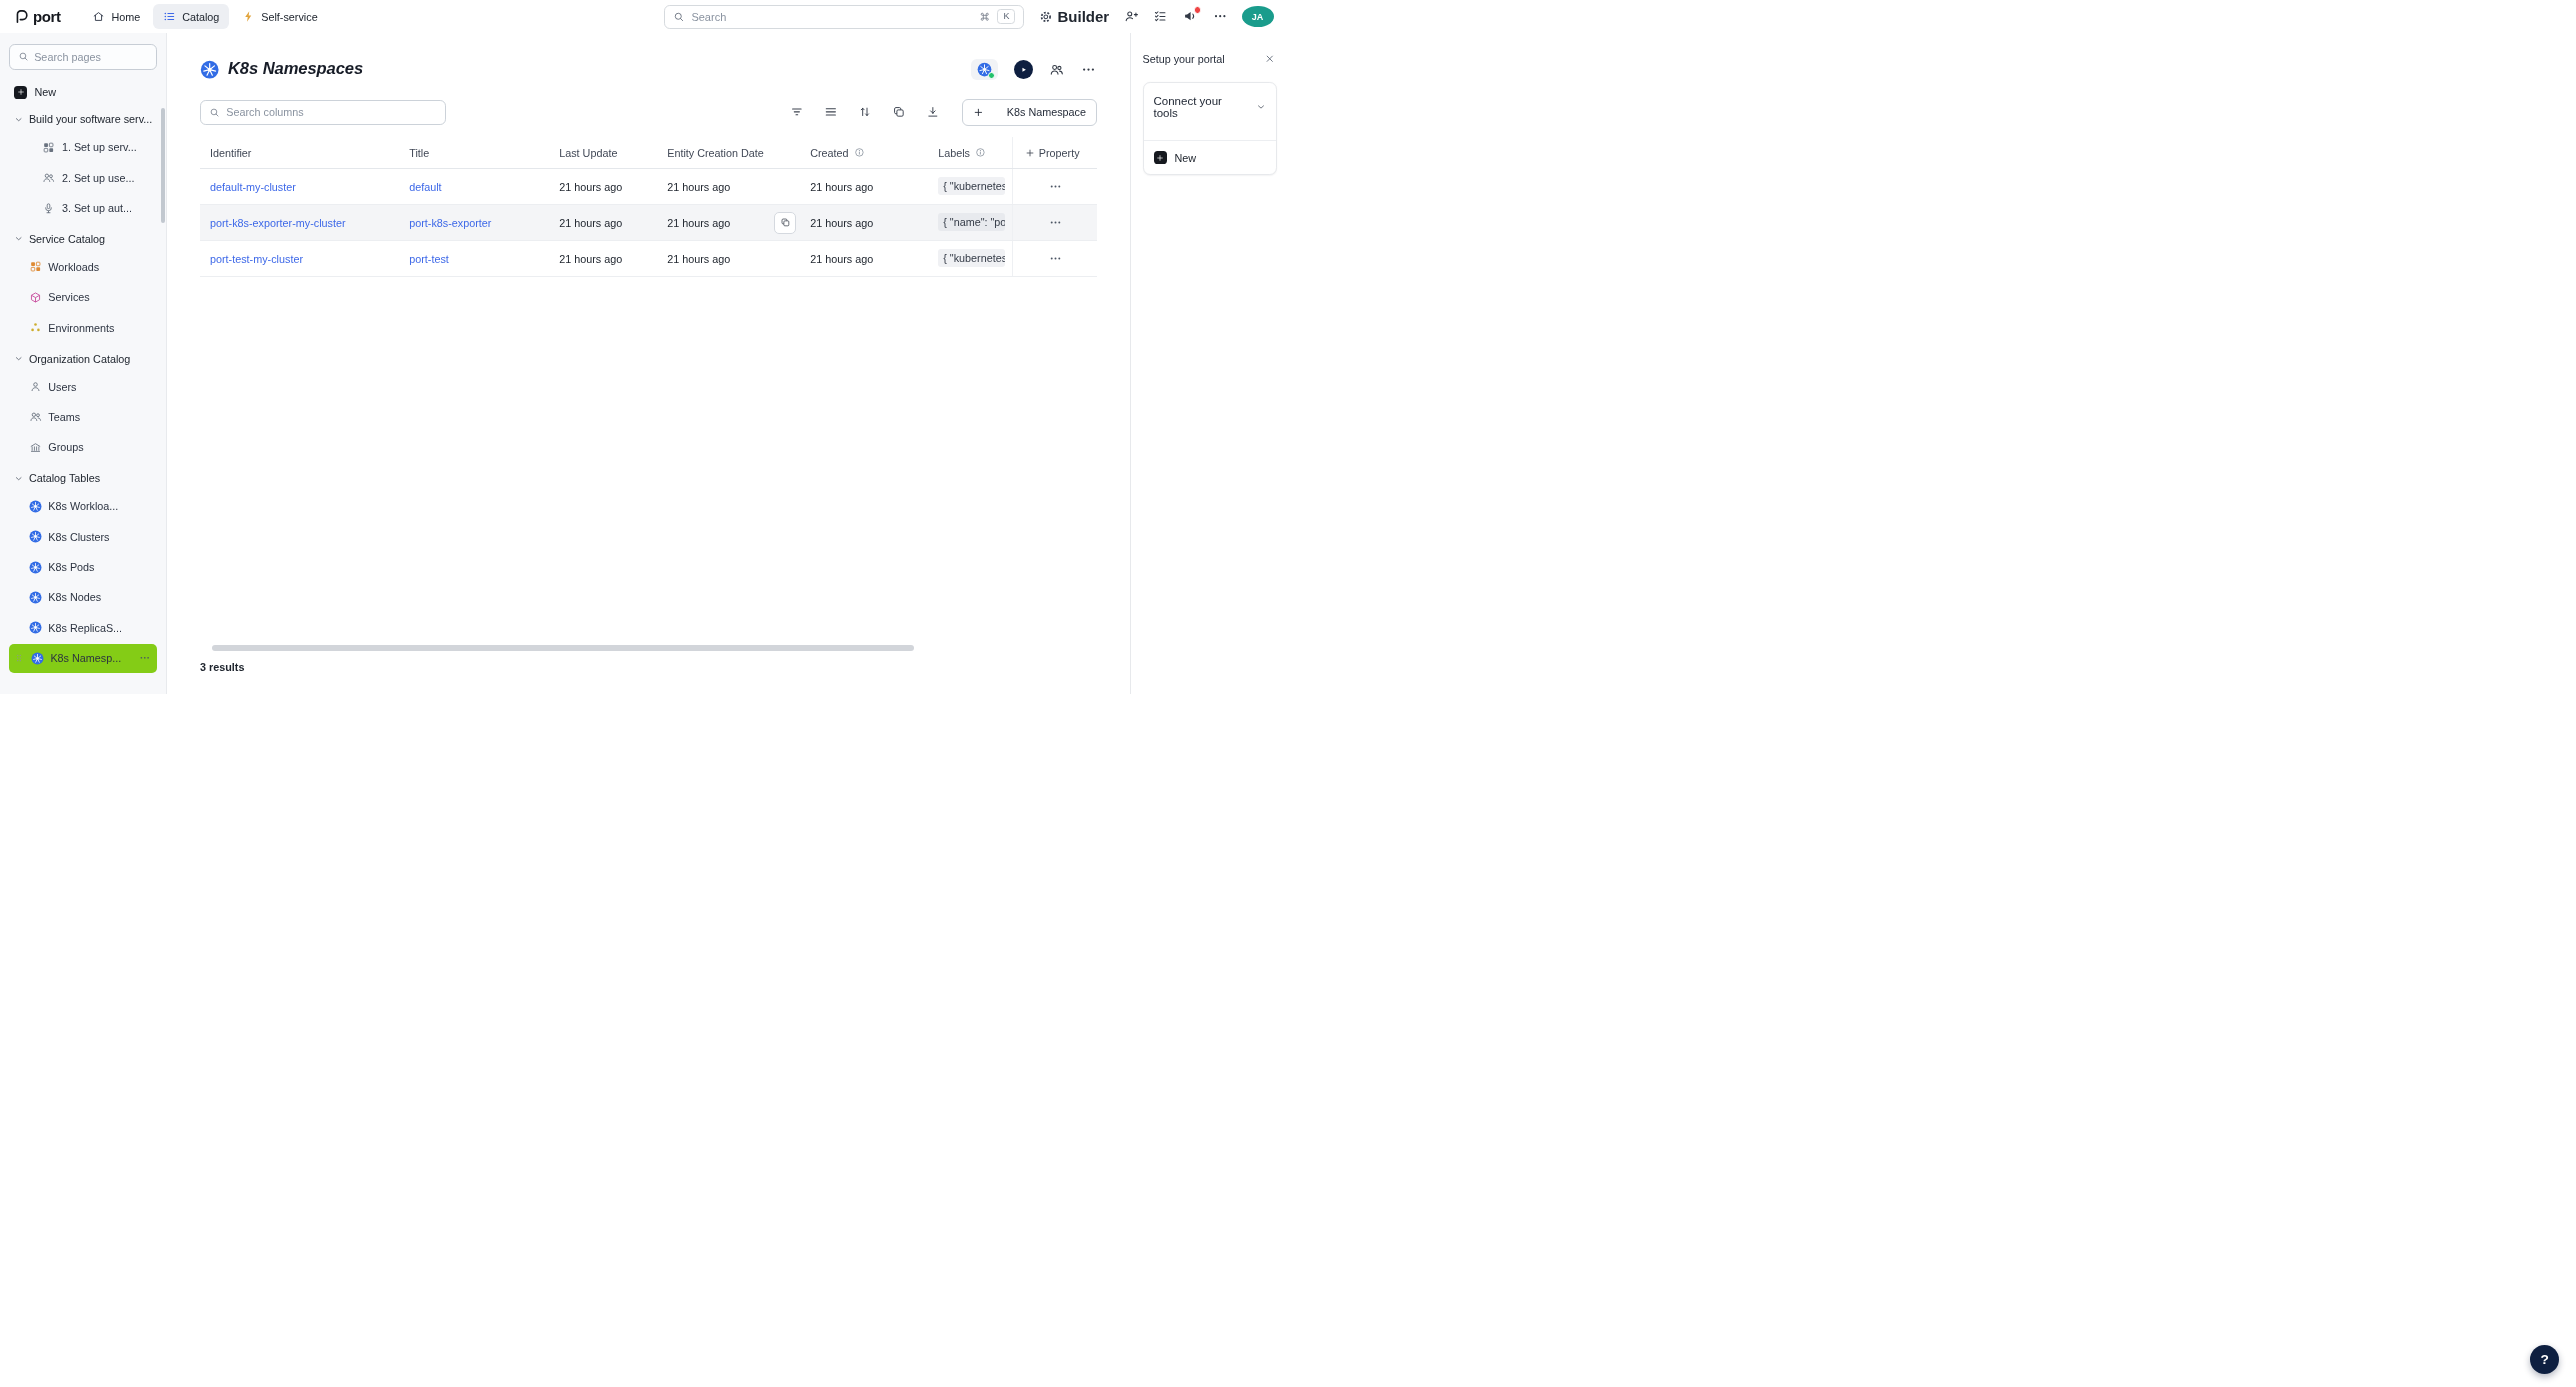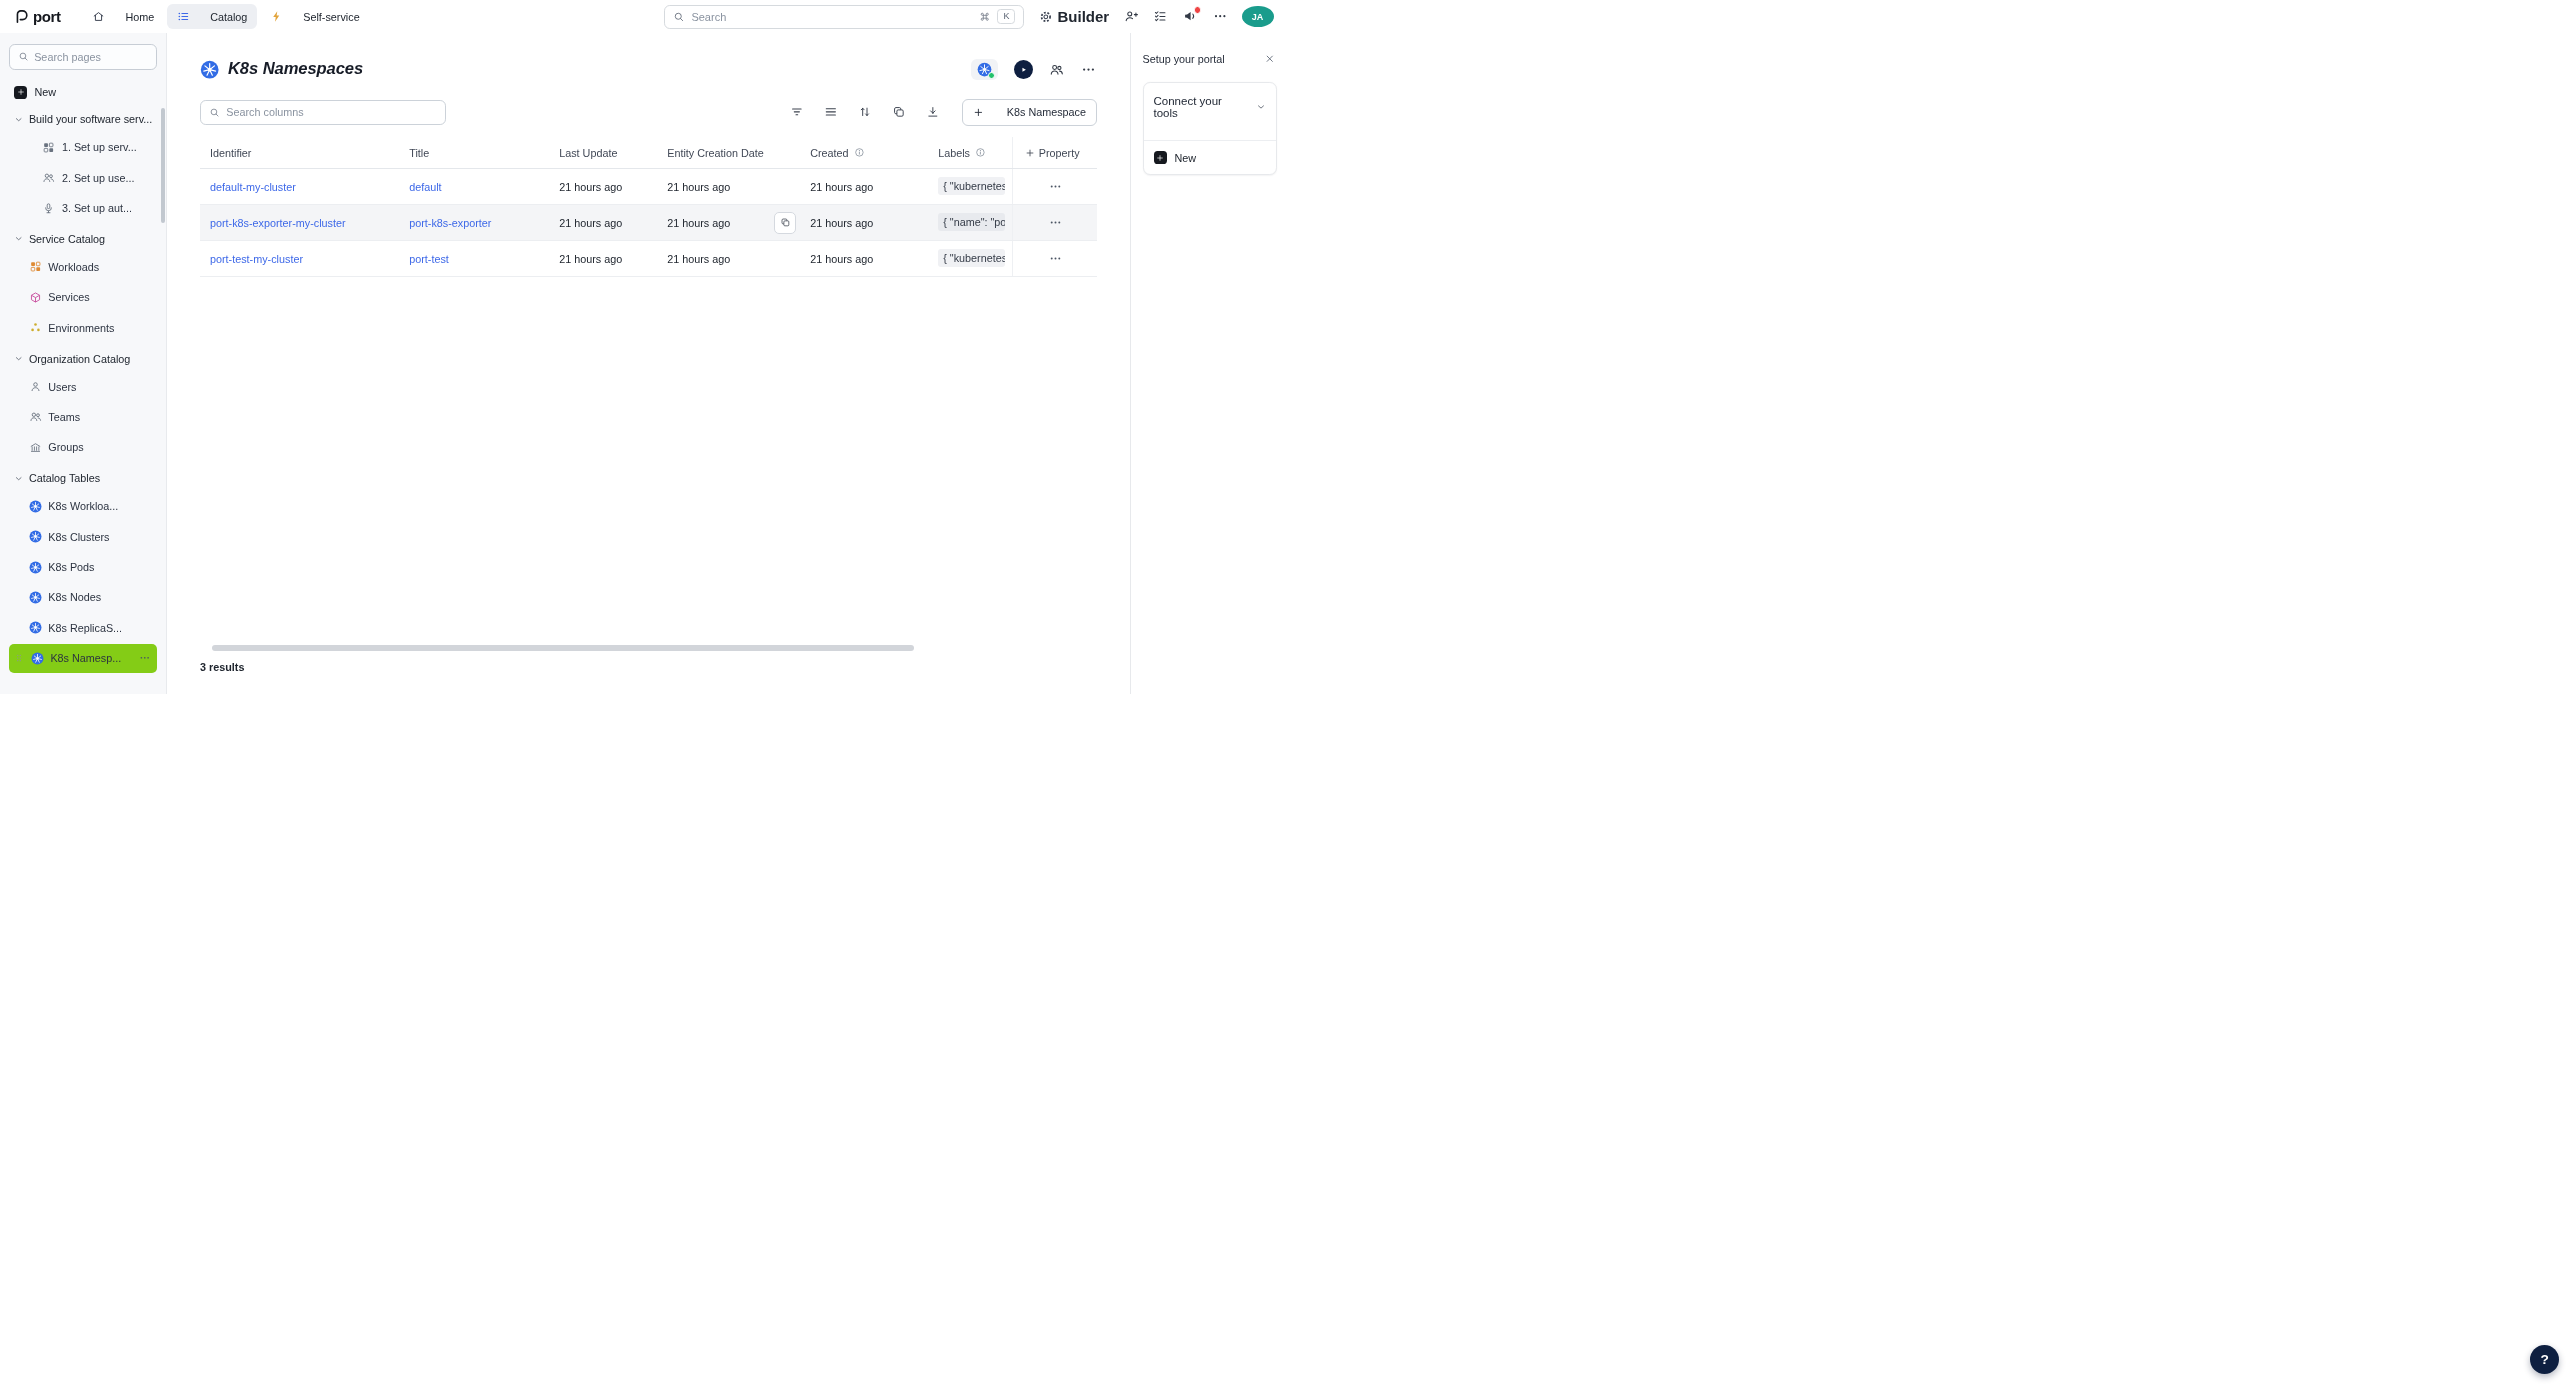--- a/index.html
+++ b/index.html
@@ -11,21 +11,21 @@
   }
   .ic { display:block; flex:none; }
   button { font-family:inherit; cursor:pointer; background:none; border:none; color:inherit; }
   input { font-family:inherit; }
 
   
   .navbar { height:33px; display:flex; align-items:center; padding:0 14.4px; gap:2.9px; background:#fff; }
   .logo { display:flex; align-items:center; gap:3.6px; margin-right:19px; cursor:pointer; }
   .logo-mark { width:15px; height:15px; color:#15181e; }
   .logo-text { font-size:15px; font-weight:700; letter-spacing:-0.4px; color:#15181e; }
-  .nav-item { display:flex; align-items:center; gap:20px; font-size:10.8px; color:#20262f;
+  .nav-item { display:flex; align-items:center; gap:6px; font-size:10.8px; color:#20262f;
     padding:5.8px 10px; border-radius:5.8px; cursor:pointer; }
   .nav-item .ic { width:13px; height:13px; color:#3a4150; }
   .nav-item.active { background:#edeff3; }
   .nav-item.active .ic { color:#3D68E8; }
   .bolt-ic { color:#E2A43C !important; }
   .nav-search { margin-left:auto; margin-right:11.5px; width:360px; height:24px; border:0.7px solid #d6dade;
     border-radius:5.8px; display:flex; align-items:center; gap:6.5px; padding:0 8px; background:#fff; }
   .nav-search .ic { width:11.5px; height:11.5px; color:#6b7280; }
   .nav-search input { flex:1; border:none; outline:none; font-size:11px; color:#333a46; background:transparent; }
   .nav-search input::placeholder { color:#8a93a0; }

